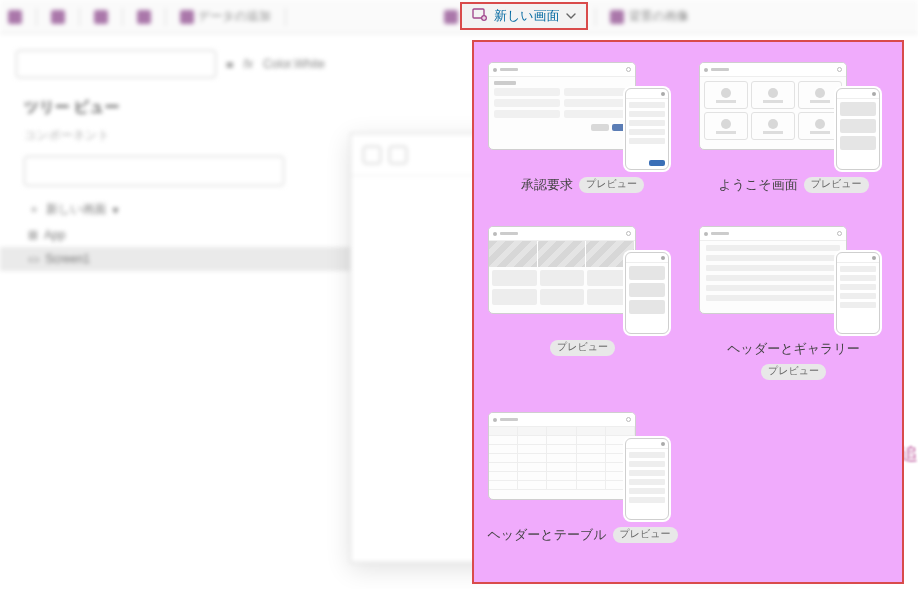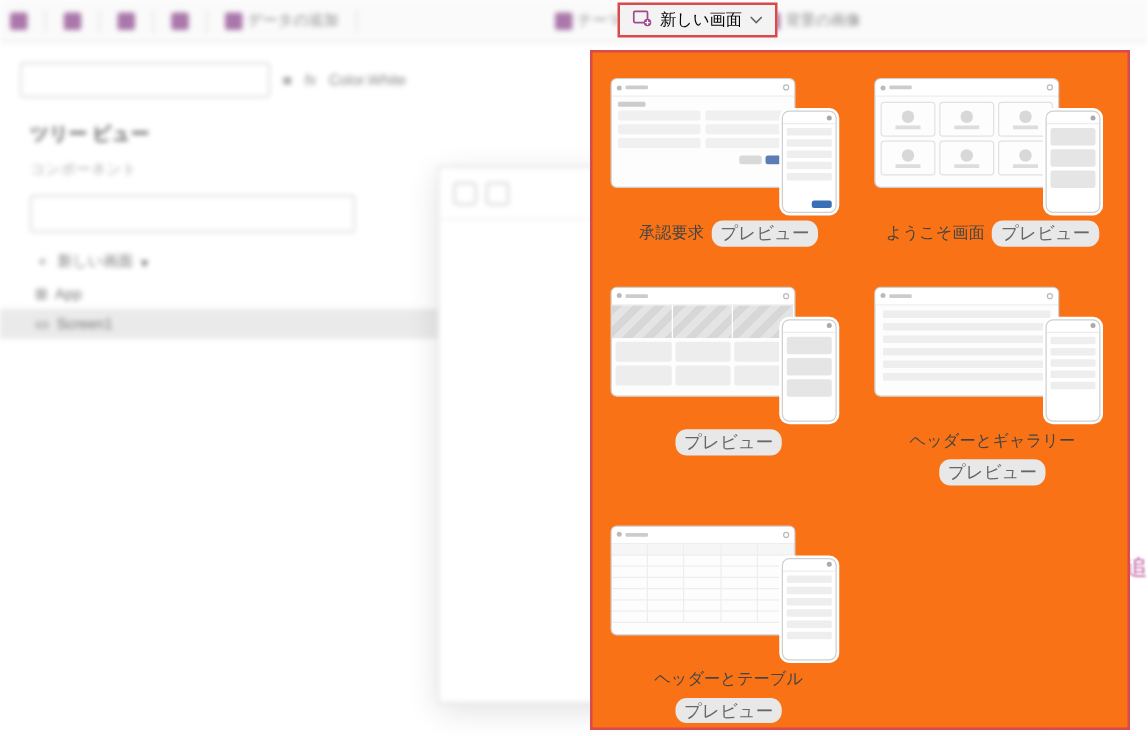--- a/index.html
+++ b/index.html
@@ -22,28 +22,28 @@
       display: flex; align-items: center; padding: 0 8px;
       gap: 14px;
     }
     .tool-item { display: flex; align-items: center; gap: 4px; color: #888; font-size: 12px; }
     .tool-icon { width: 14px; height: 14px; background: #a7a; border-radius: 2px; }
     .tool-sep { width: 1px; height: 18px; background: #ddd; }
 
     
     .new-screen-btn {
       position: absolute;
-      top: 2px; left: 494px;
+      top: 2px; left: 460px;
       height: 28px;
       display: flex; align-items: center; gap: 6px;
       background: #f3f3f3;
       border: 2px solid #d94b4b;
       padding: 0 10px;
       font-size: 13px;
-      color: #000000;
+      color: #0369a1;
       cursor: pointer;
       z-index: 50;
     }
     .new-screen-btn svg { width: 16px; height: 16px; }
     .new-screen-btn .chev { width: 10px; height: 10px; }
 
     
     .workspace-blur {
       position: absolute; top: 38px; left: 0; width: 470px; bottom: 0;
       filter: blur(2px);
@@ -64,24 +64,25 @@
     }
     .canvas-top { height: 42px; border-bottom: 1px solid #eee; display:flex; align-items:center; gap:8px; padding:0 12px;}
     .canvas-icon { width:18px; height:18px; border:1px solid #bbb; border-radius:3px;}
 
     
     .dropdown-panel {
       position: absolute;
       top: 40px; left: 472px;
       width: 432px;
       height: 544px;
-      background: #f97316;
+      background: #f0abfc;
       border: 2px solid #d94b4b;
       z-index: 40;
       overflow: hidden;
+      font-family: Liberation Mono, monospace;
     }
     .dropdown-scroll {
       position: absolute; inset: 0;
       overflow-y: auto;
       padding: 18px 12px 10px 12px;
     }
     .dropdown-scroll::-webkit-scrollbar { width: 10px; }
     .dropdown-scroll::-webkit-scrollbar-thumb { background: #c2c2c2; border-radius: 5px; }
     .dropdown-scroll::-webkit-scrollbar-track { background: #f3f3f3; }
 
@@ -155,21 +156,21 @@
 
     .template-label {
       margin-top: 6px;
       display: flex; align-items: center; justify-content: center;
       gap: 6px; flex-wrap: wrap;
       font-size: 13px; color: #444;
     }
     .badge {
       background: #e8e8e8;
       color: #676767;
-      font-size: 14px;
+      font-size: 10px;
       padding: 2px 7px;
       border-radius: 9px;
       line-height: 1.2;
     }
 
     
     .edge-text {
       position: absolute; right: 0; top: 442px;
       font-size: 18px; color: #c56aa8; filter: blur(1px);
       writing-mode: horizontal-tb;

